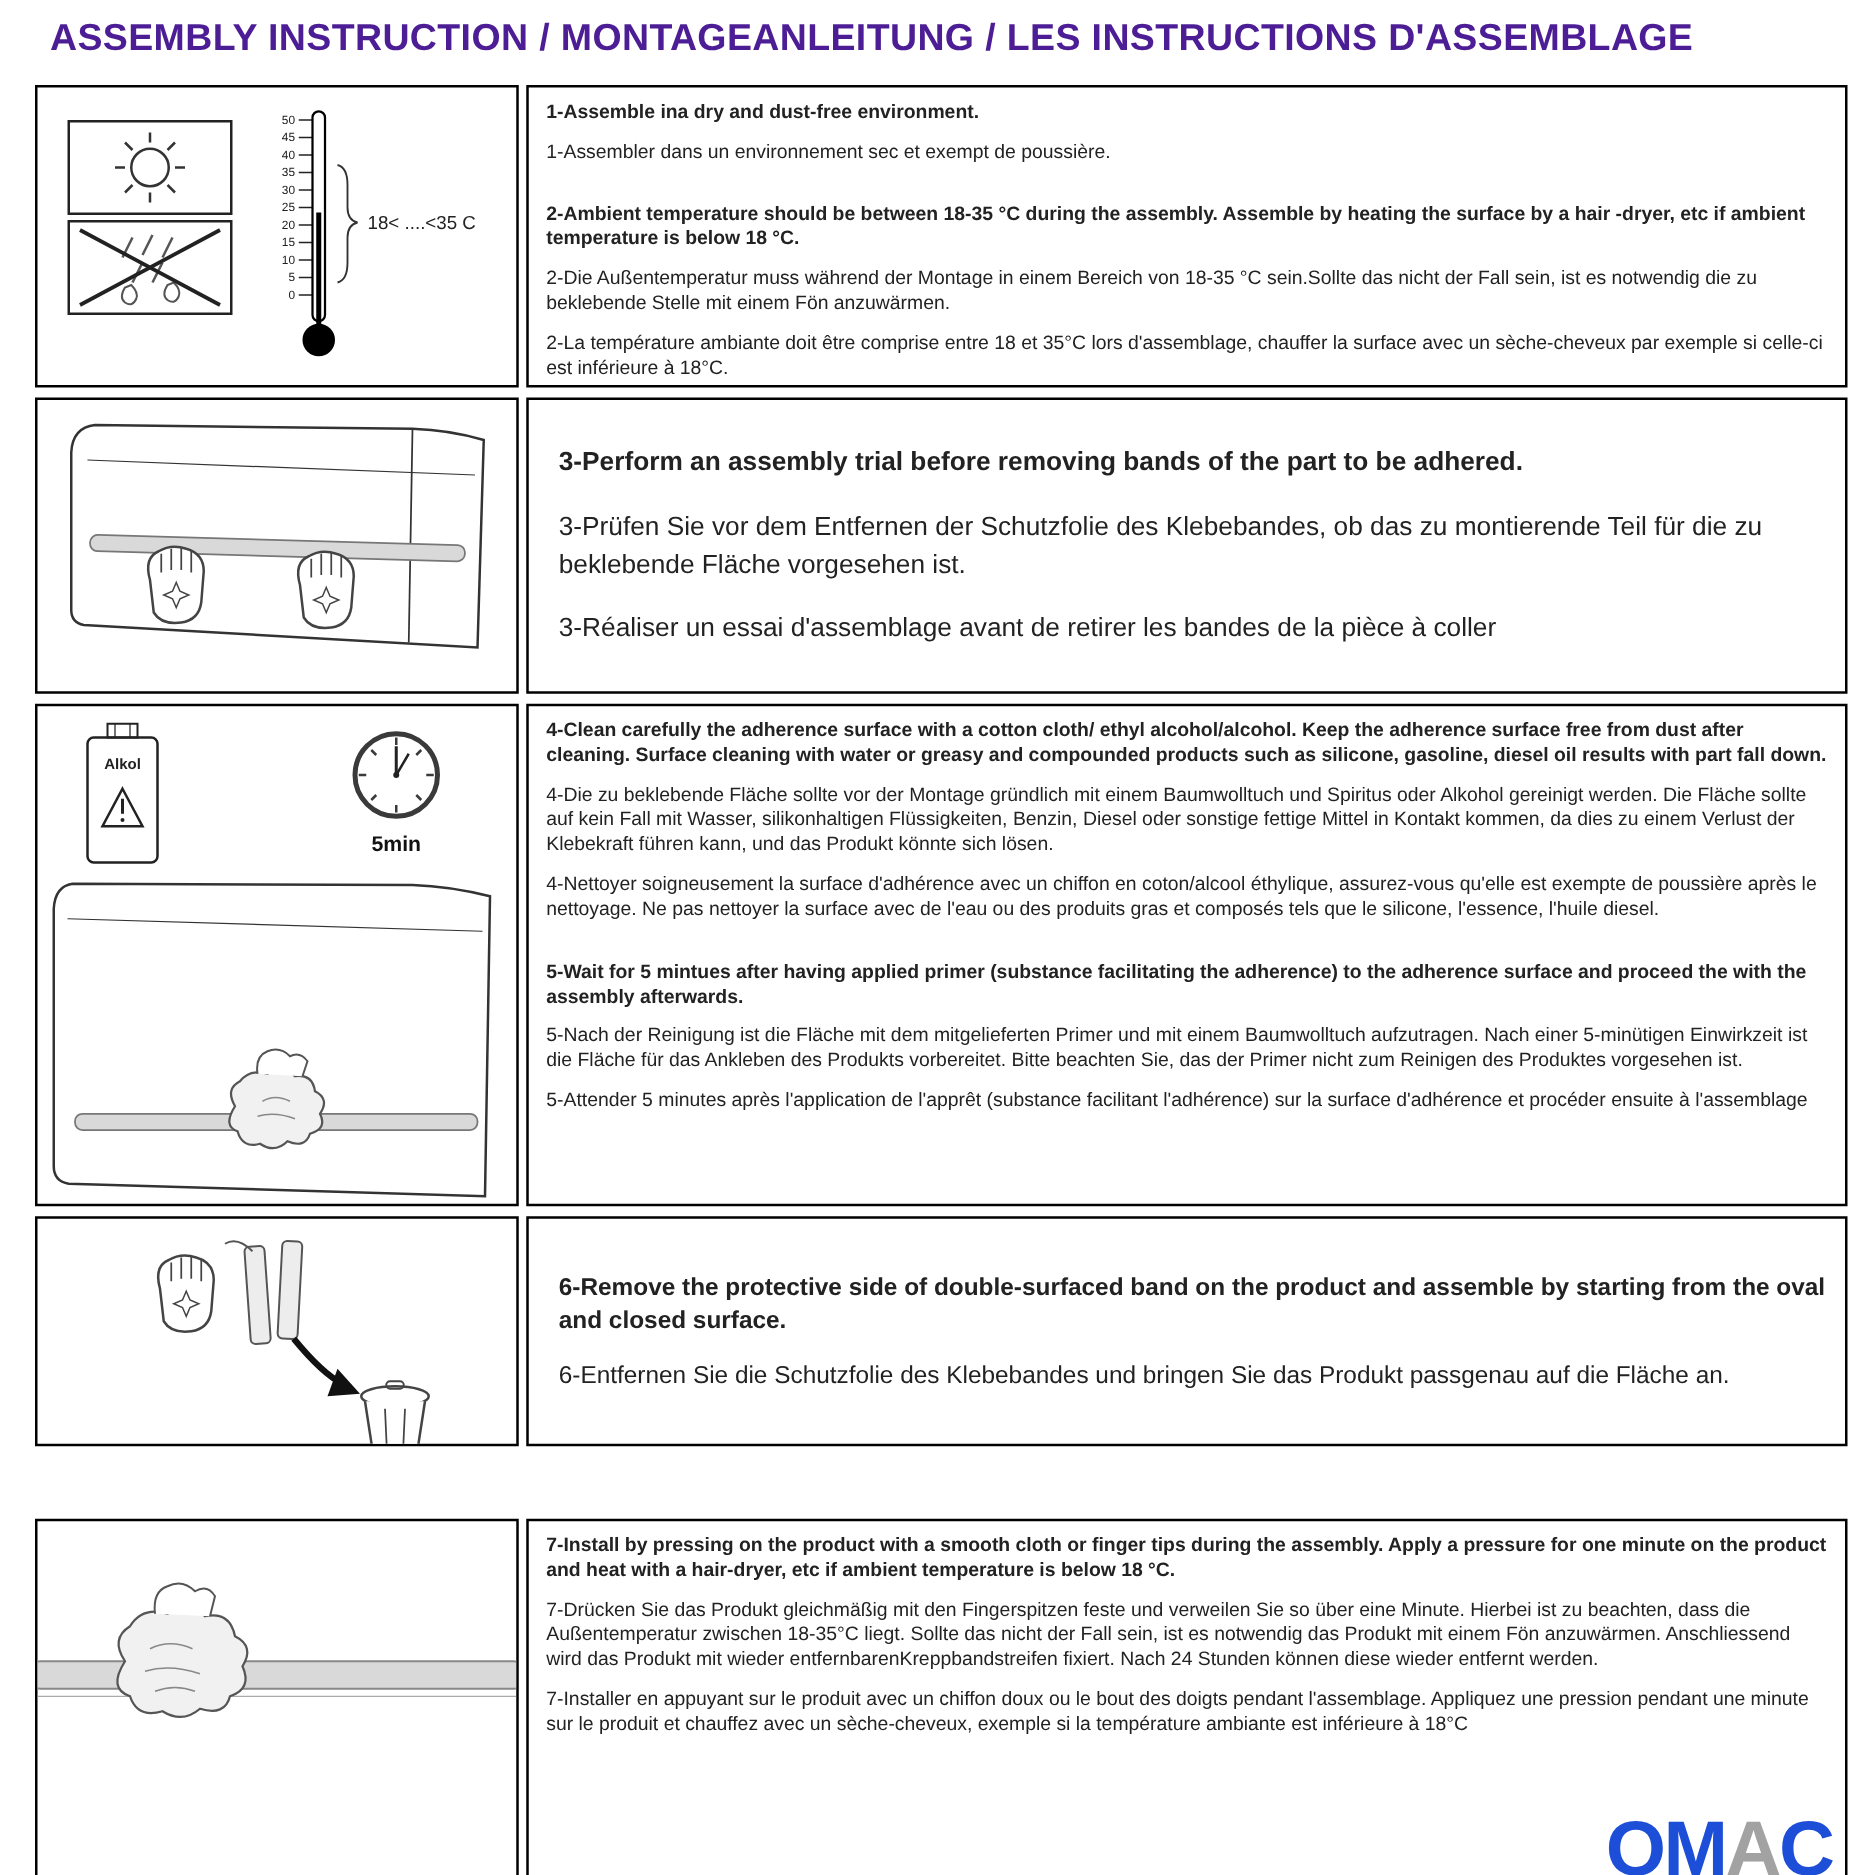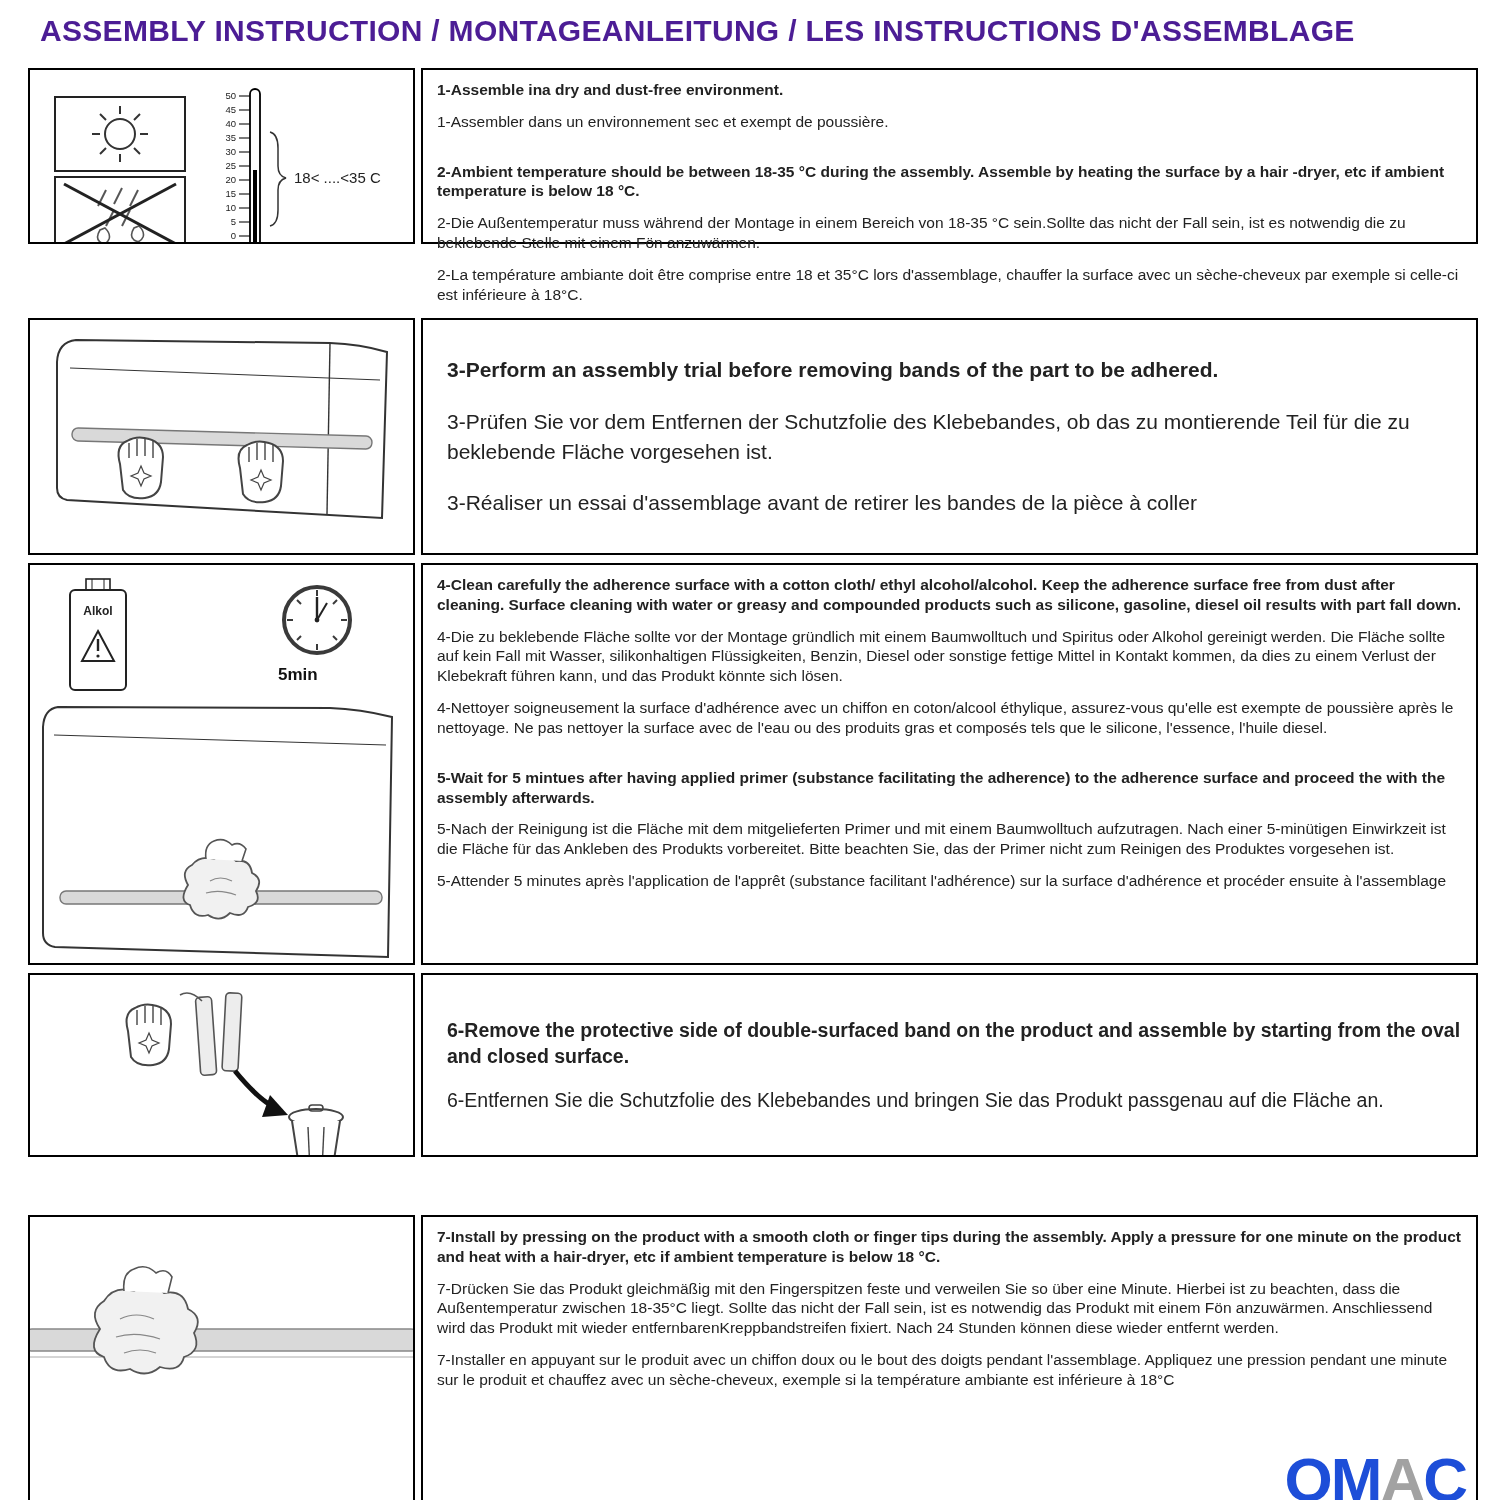--- a/index.html
+++ b/index.html
@@ -6,21 +6,21 @@
   html,body { width:1500px; height:1500px; background:#ffffff; }
   body { font-family:"Liberation Sans", sans-serif; color:#222; position:relative; }
 
   .title {
     position:absolute; left:40px; top:14px;
     font-size:30px; font-weight:bold; color:#4c1d95; letter-spacing:.3px;
     white-space:nowrap;
   }
 
   .row { position:absolute; left:28px; width:1450px; display:flex; gap:6px; }
-  .row-1 { top:68px;  height:176px; }
+  .row-1 { top:68px;  height:242px; }
   .row-2 { top:318px; height:237px; }
   .row-3 { top:563px; height:402px; }
   .row-4 { top:973px; height:184px; }
   .row-5 { top:1215px; height:300px; }
 
   .illus-box {
     flex:0 0 387px; width:387px; border:2px solid #000; background:#fff;
     position:relative; overflow:hidden;
   }
   .text-box {
@@ -37,21 +37,21 @@
 
   .mini-frame {
     position:absolute; border:2px solid #222; background:#fff;
   }
   .sun-frame  { left:24px; top:26px;  width:132px; height:76px; }
   .rain-frame { left:24px; top:106px; width:132px; height:76px; }
 
   .thermo-wrap { position:absolute; left:168px; top:12px; }
 
   .bottle-wrap { position:absolute; left:30px; top:12px; }
-  .clock-wrap  { position:absolute; left:248px; top:16px; text-align:left; }
+  .clock-wrap  { position:absolute; left:248px; top:16px; text-align:center; }
   .clock-label { font-size:17px; font-weight:bold; color:#111; margin-top:2px; }
 
   .illus-svg { position:absolute; left:0; top:0; }
 
   .logo {
     position:absolute; right:10px; bottom:2px;
     font-size:62px; font-weight:900; letter-spacing:-2px; line-height:1;
     font-family:"Liberation Sans", sans-serif;
   }
   .logo .red  { color:#1d4ed8; }

